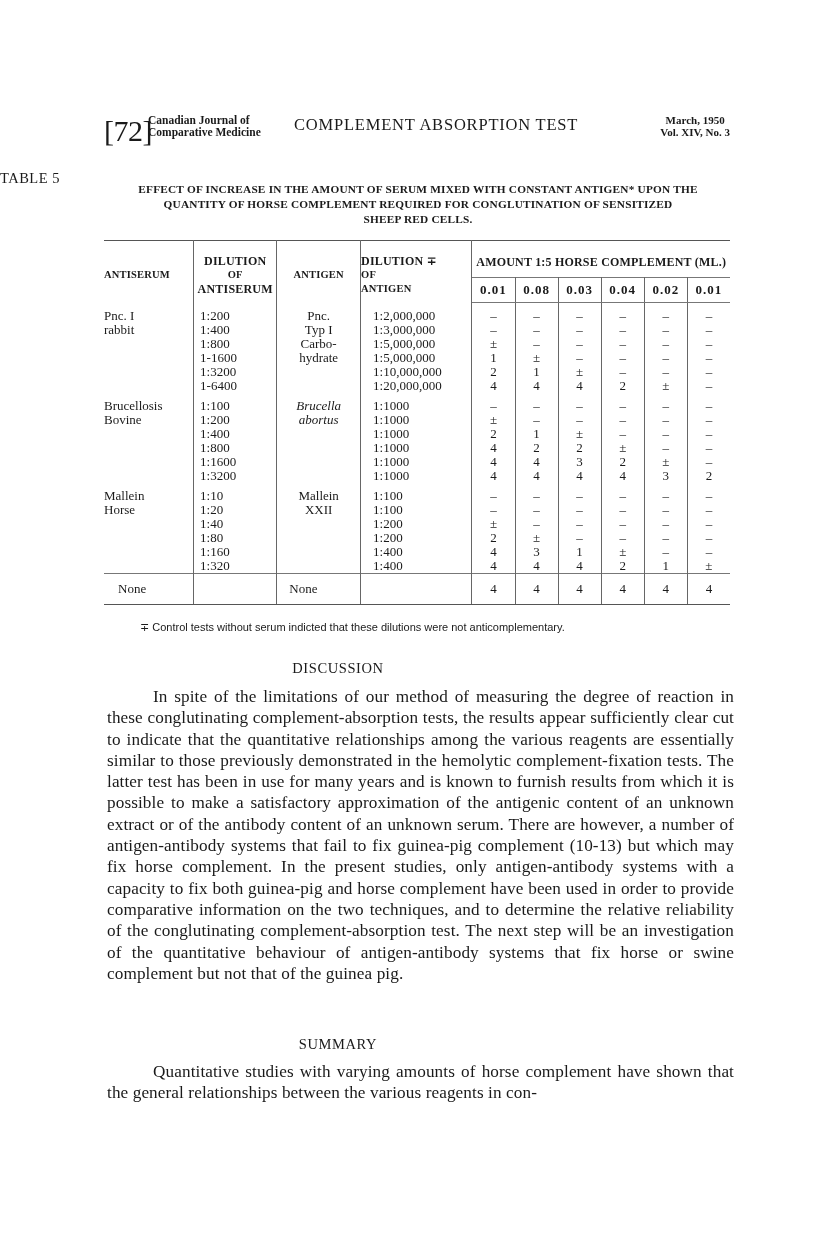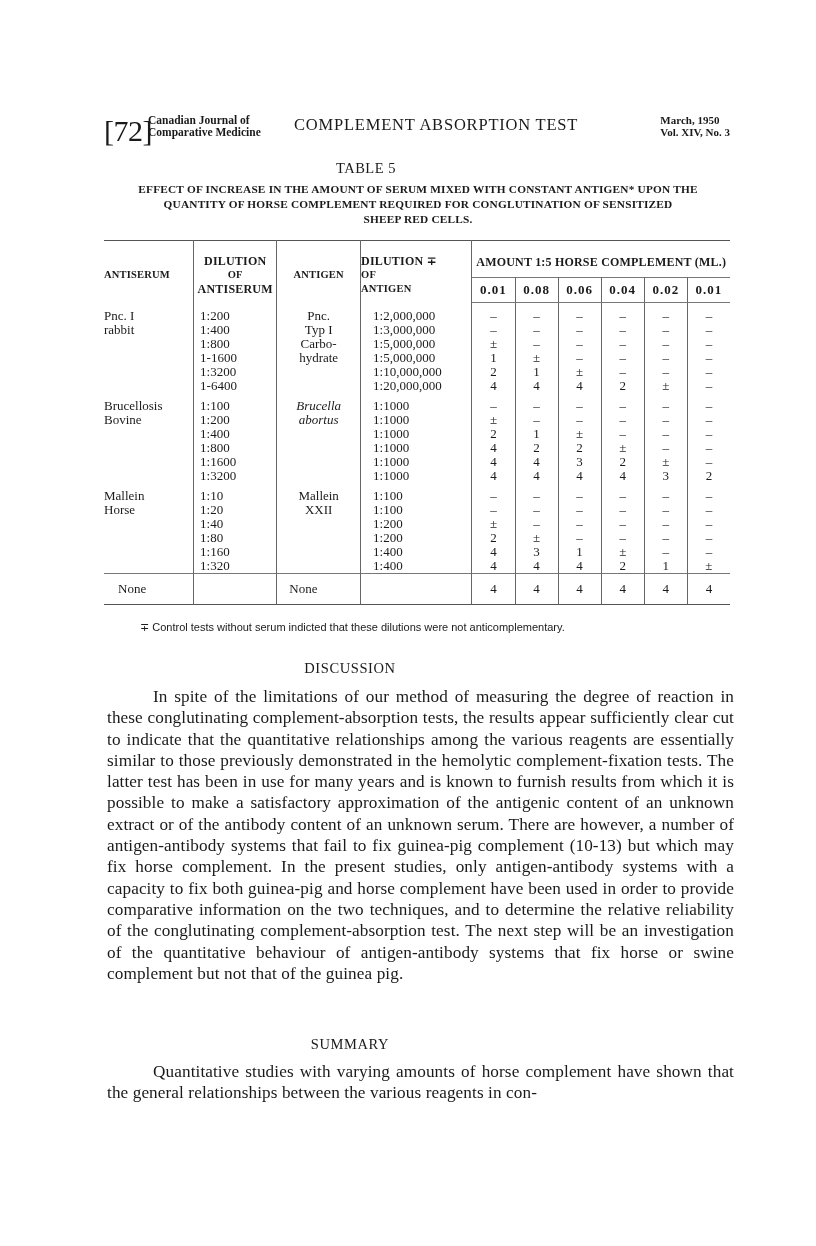--- a/index.html
+++ b/index.html
@@ -3,23 +3,23 @@
 <meta charset="utf-8">
 <style>
   html, body { margin: 0; padding: 0; background: #ffffff; }
   body { width: 816px; height: 1246px; position: relative; overflow: hidden;
          font-family: "Liberation Serif", "DejaVu Serif", serif; color: #1a1a1a; }
 
   .running-head { position: absolute; top: 113px; left: 104px; width: 626px; height: 30px; }
   .page-num { position: absolute; left: 0; top: 4px; font-size: 30px; line-height: 28px; letter-spacing: -0.5px; }
   .journal { position: absolute; left: 44px; top: 2px; font-size: 11.5px; line-height: 11.5px; font-weight: bold; font-family: "Liberation Serif", serif; }
   .running-title { position: absolute; left: 190px; top: 2px; font-size: 16.5px; letter-spacing: 0.8px; line-height: 20px; }
-  .issue { position: absolute; right: 0; top: 2px; font-size: 11px; line-height: 11.5px; text-align: left; font-weight: bold; }
-
-  .table-number { position: absolute; top: 160px; left: 0; width: 732px; text-align: center; font-size: 14.5px; letter-spacing: 0.5px; }
+  .issue { position: absolute; right: 0; top: 2px; font-size: 11px; line-height: 11.5px; text-align: center; font-weight: bold; }
+
+  .table-number { position: absolute; top: 170px; left: 0; width: 732px; font-size: 14.5px; letter-spacing: 0.5px; }
   .table-caption { position: absolute; top: 182px; left: 100px; width: 636px; text-align: center; font-size: 11.3px; line-height: 15px; font-weight: bold; letter-spacing: 0.2px; }
 
   .data-table { position: absolute; top: 240px; left: 104px; width: 626px; border-collapse: collapse; font-size: 13px; }
   .data-table th, .data-table td { padding: 0; }
   .data-table .hdr th { font-weight: bold; font-size: 10.5px; letter-spacing: 0.2px; line-height: 14px; }
   .rule-top { border-top: 1.5px solid #555; }
   .vline { border-right: 1px solid #666; }
   .data-table tbody td { line-height: 14px; font-size: 13px; }
   .c-antiserum { width: 81px; text-align: left; padding-left: 0; }
   .c-dil { width: 78px; text-align: left; padding-left: 6px !important; }
@@ -28,21 +28,21 @@
   .c-val { width: 46px; text-align: center; }
   .subhdr th { border-top: 1px solid #777; border-bottom: 1px solid #777; height: 24px; font-size: 13px !important; font-weight: bold; letter-spacing: 1px; }
   .group-first td { padding-top: 6px !important; }
   .none-row td { border-top: 1px solid #777; border-bottom: 1.5px solid #555; height: 30px; }
   .italic { font-style: italic; }
 
   .footnotes { position: absolute; top: 620px; left: 100px; width: 636px; font-family: "Liberation Sans", sans-serif; font-size: 11px; line-height: 15px; }
   .fn1 { padding-left: 40px; }
   .fn2 { padding-left: 46px; }
 
-  .section-heading { position: absolute; left: 12px; width: 676px; text-align: center; font-size: 14.5px; letter-spacing: 0.6px; }
+  .section-heading { position: absolute; left: 0; width: 676px; text-align: center; font-size: 14.5px; letter-spacing: 0.6px; }
   .body-text { position: absolute; left: 107px; width: 627px; font-size: 17.2px; line-height: 21.3px; text-align: justify; text-indent: 46px; letter-spacing: 0.1px; }
 </style>
 </head>
 <body>
 
 <div class="running-head">
   <div class="page-num">[72]</div>
   <div class="journal">
     <div>Canadian Journal of</div>
     <div>Comparative Medicine</div>
@@ -74,21 +74,21 @@
       <th rowspan="2" class="vline" style="text-transform:uppercase; text-align:left; width:106px; padding-top:6px;">
         <div style="font-size:12px;">Dilution ∓</div>
         <div>of</div>
         <div>antigen</div>
       </th>
       <th colspan="6" style="text-transform:uppercase; text-align:center; height:30px; font-size:12px; padding-top:6px;">Amount 1:5 Horse Complement (ml.)</th>
     </tr>
     <tr class="subhdr">
       <th class="c-val vline">0.01</th>
       <th class="c-val vline">0.08</th>
-      <th class="c-val vline">0.06</th>
+      <th class="c-val vline">0.03</th>
       <th class="c-val vline">0.04</th>
       <th class="c-val vline">0.02</th>
       <th class="c-val">0.01</th>
     </tr>
   </thead>
   <tbody id="tbody">
       <tr class="group-first">
         <td class="c-antiserum vline">Pnc. I</td>
         <td class="c-dil vline">1:200</td>
         <td class="c-antigen vline">Pnc.</td>

